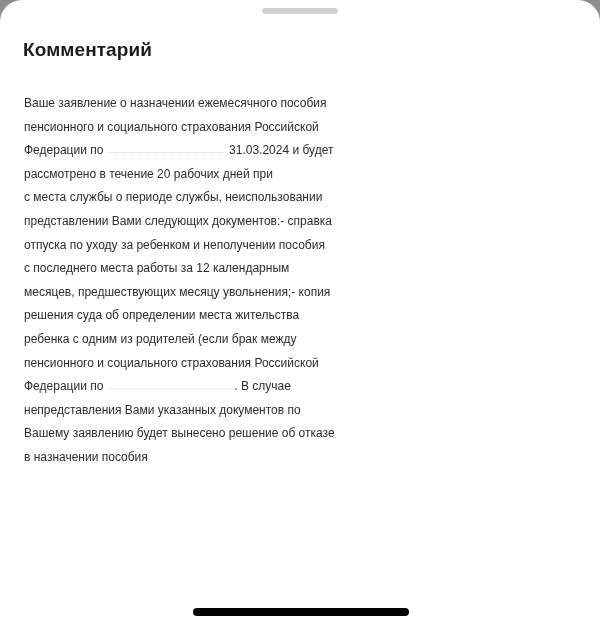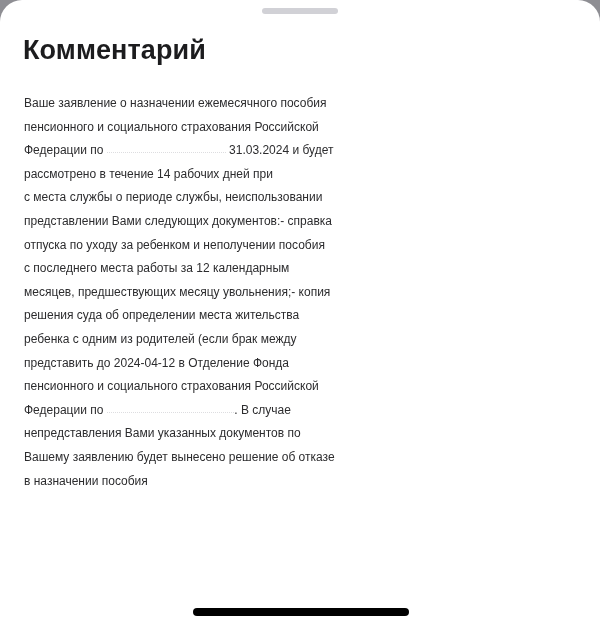--- a/index.html
+++ b/index.html
@@ -28,21 +28,21 @@
       border-radius: 3px;
       background: #d1d1d6;
     }
     .title {
       position: absolute;
       left: 23px;
       top: 30px;
       margin: 0;
       font-family: "Liberation Sans", sans-serif;
       font-weight: 700;
-      font-size: 27px;
+      font-size: 19px;
       line-height: 40px;
       color: #1c1c1e;
       letter-spacing: 0.1px;
     }
     .body {
       position: absolute;
       left: 24px;
       top: 92px;
       width: 560px;
       font-family: "Liberation Sans", sans-serif;
@@ -83,29 +83,28 @@
 
 <div class="sheet">
   <div class="grabber"></div>
 
   <h1 class="title">Комментарий</h1>
 
   <div class="body" id="comment-body">
     <span class="line">Ваше заявление о назначении ежемесячного пособия</span>
     <span class="line">пенсионного и социального страхования Российской</span>
     <span class="line"><span>Федерации по </span><span class="redacted">██████████████</span><span> 31.03.2024 и будет</span></span>
-    <span class="line">рассмотрено в течение 14 рабочих дней при</span>
+    <span class="line">рассмотрено в течение 20 рабочих дней при</span>
     <span class="line">с места службы о периоде службы, неиспользовании</span>
     <span class="line">представлении Вами следующих документов:- справка</span>
     <span class="line">отпуска по уходу за ребенком и неполучении пособия</span>
     <span class="line">с последнего места работы за 12 календарным</span>
     <span class="line">месяцев, предшествующих месяцу увольнения;- копия</span>
     <span class="line">решения суда об определении места жительства</span>
     <span class="line">ребенка с одним из родителей (если брак между</span>
-    <span class="line">представить до 2024-04-12 в Отделение Фонда</span>
     <span class="line">пенсионного и социального страхования Российской</span>
     <span class="line"><span>Федерации по </span><span class="redacted">███████████████</span><span>. В случае</span></span>
     <span class="line">непредставления Вами указанных документов по</span>
     <span class="line">Вашему заявлению будет вынесено решение об отказе</span>
     <span class="line">в назначении пособия</span>
   </div>
 </div>
 
 <div class="home-indicator"></div>
 

